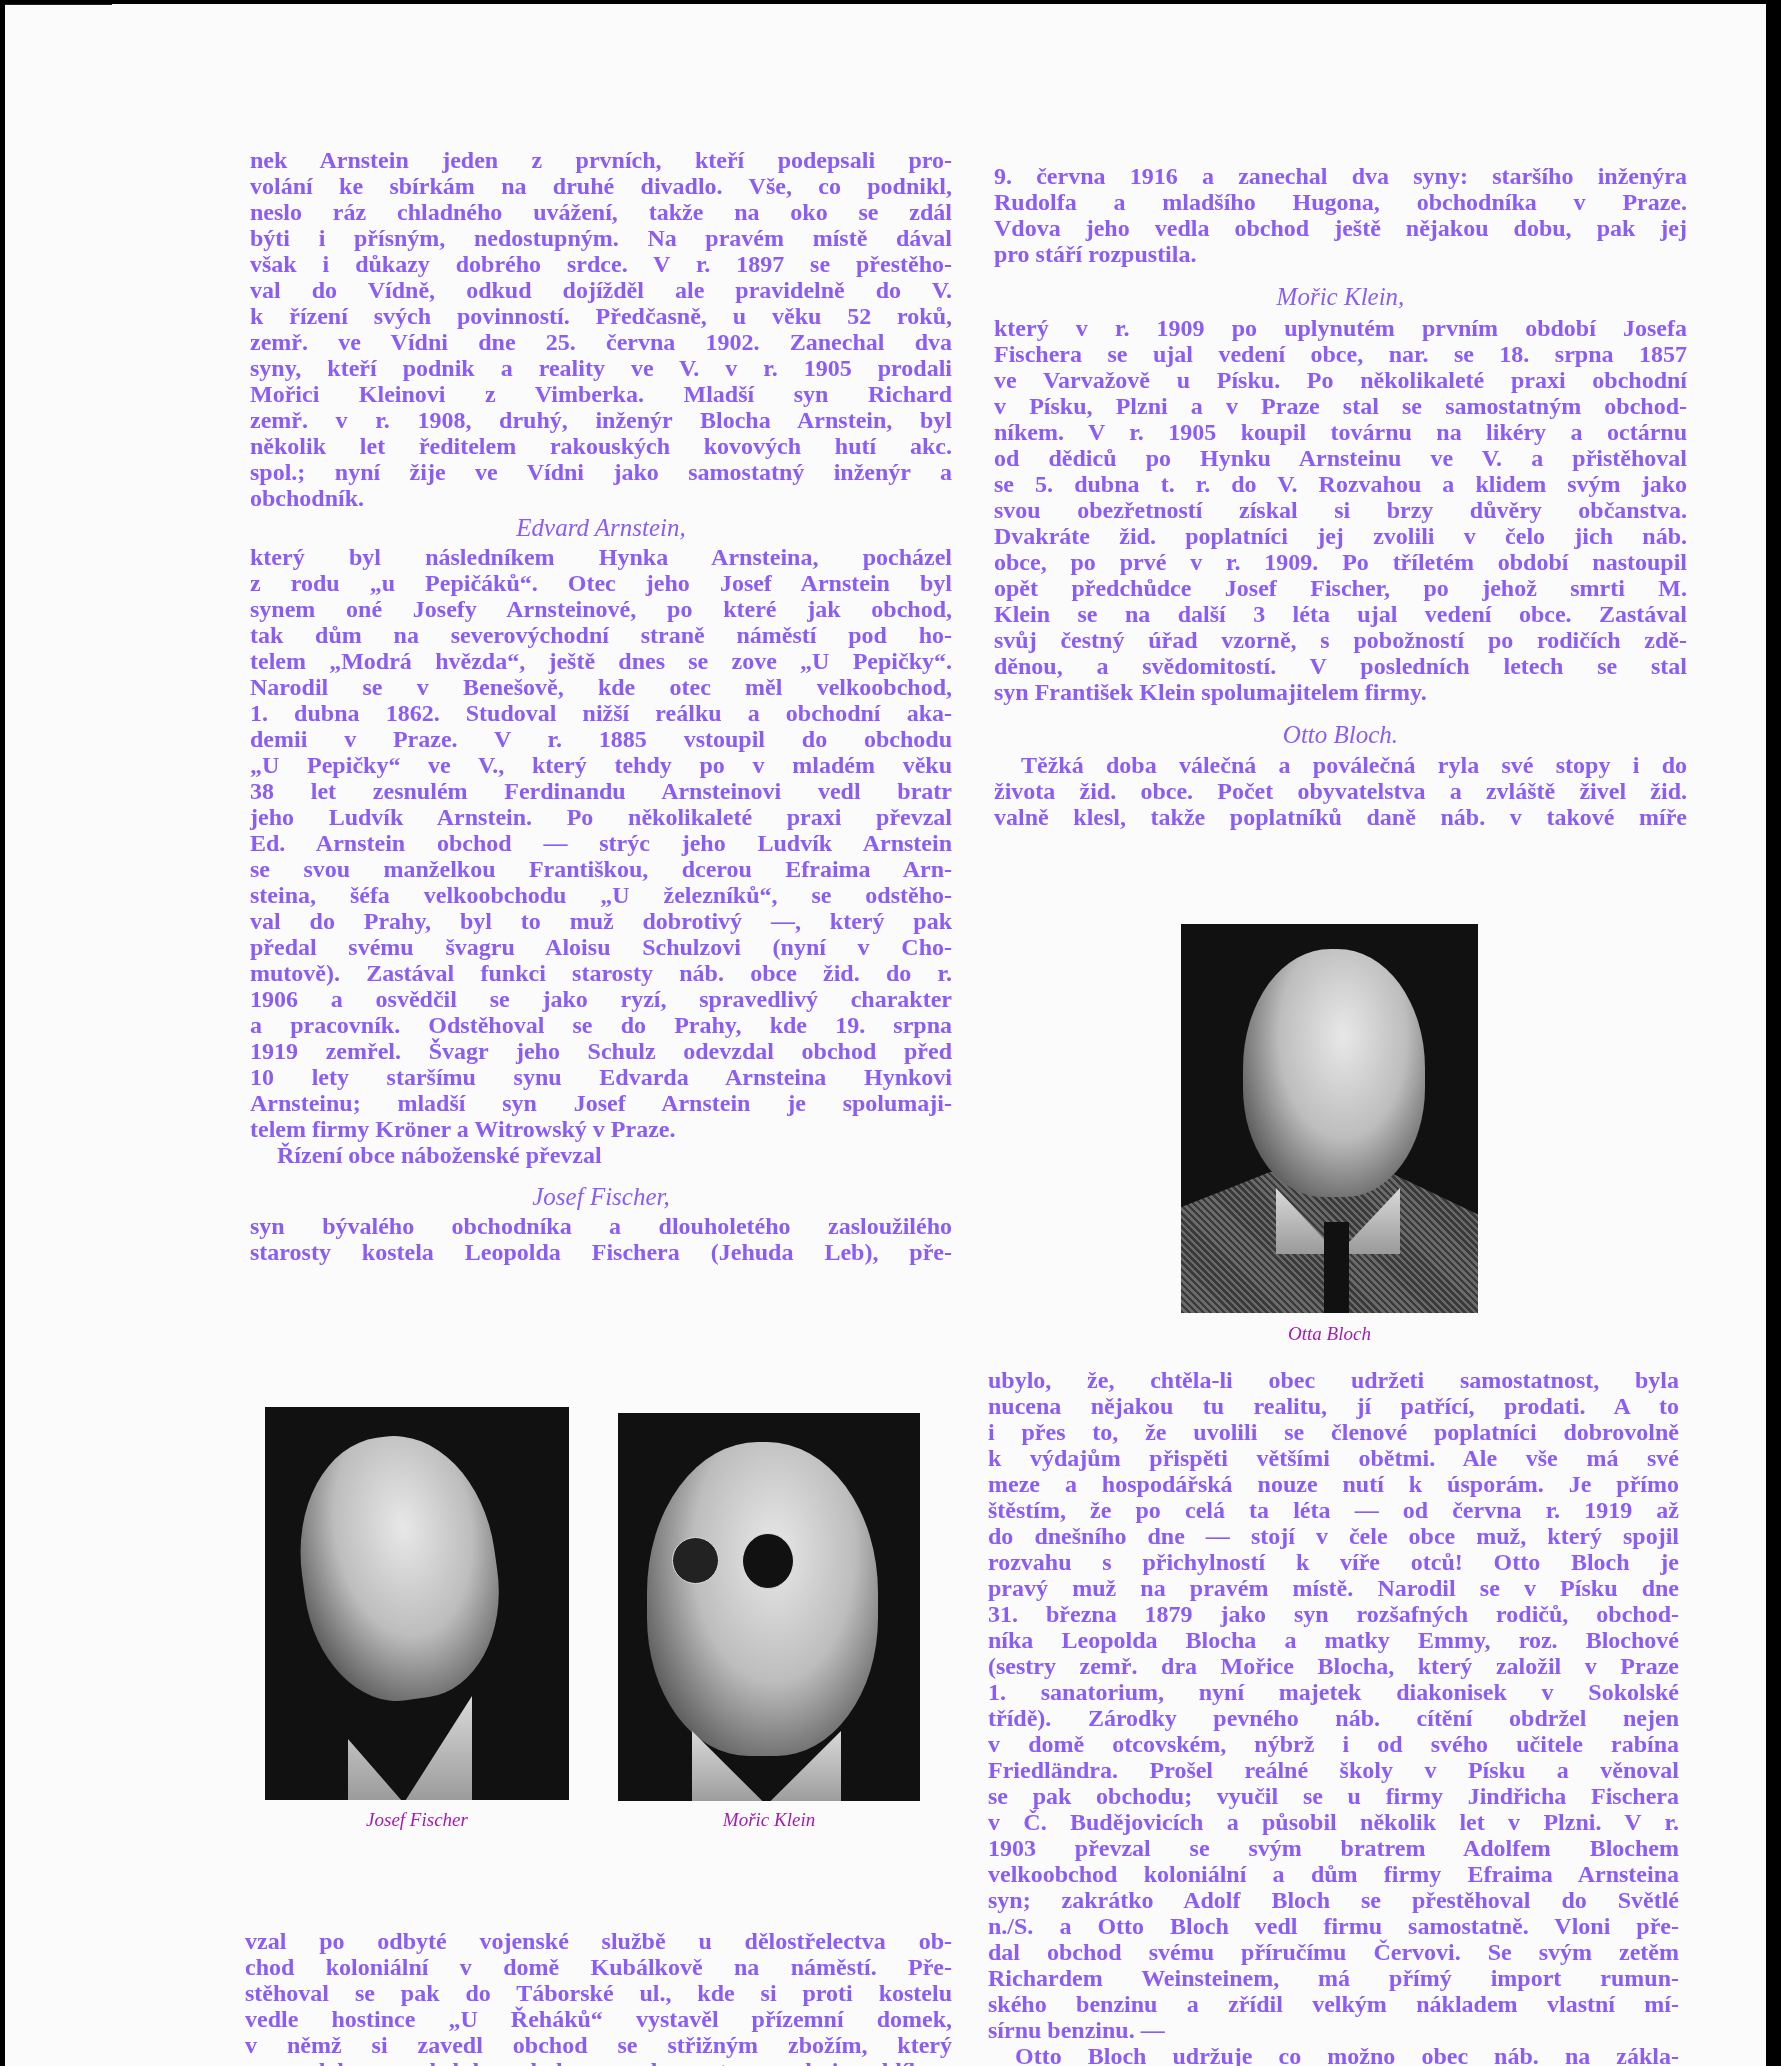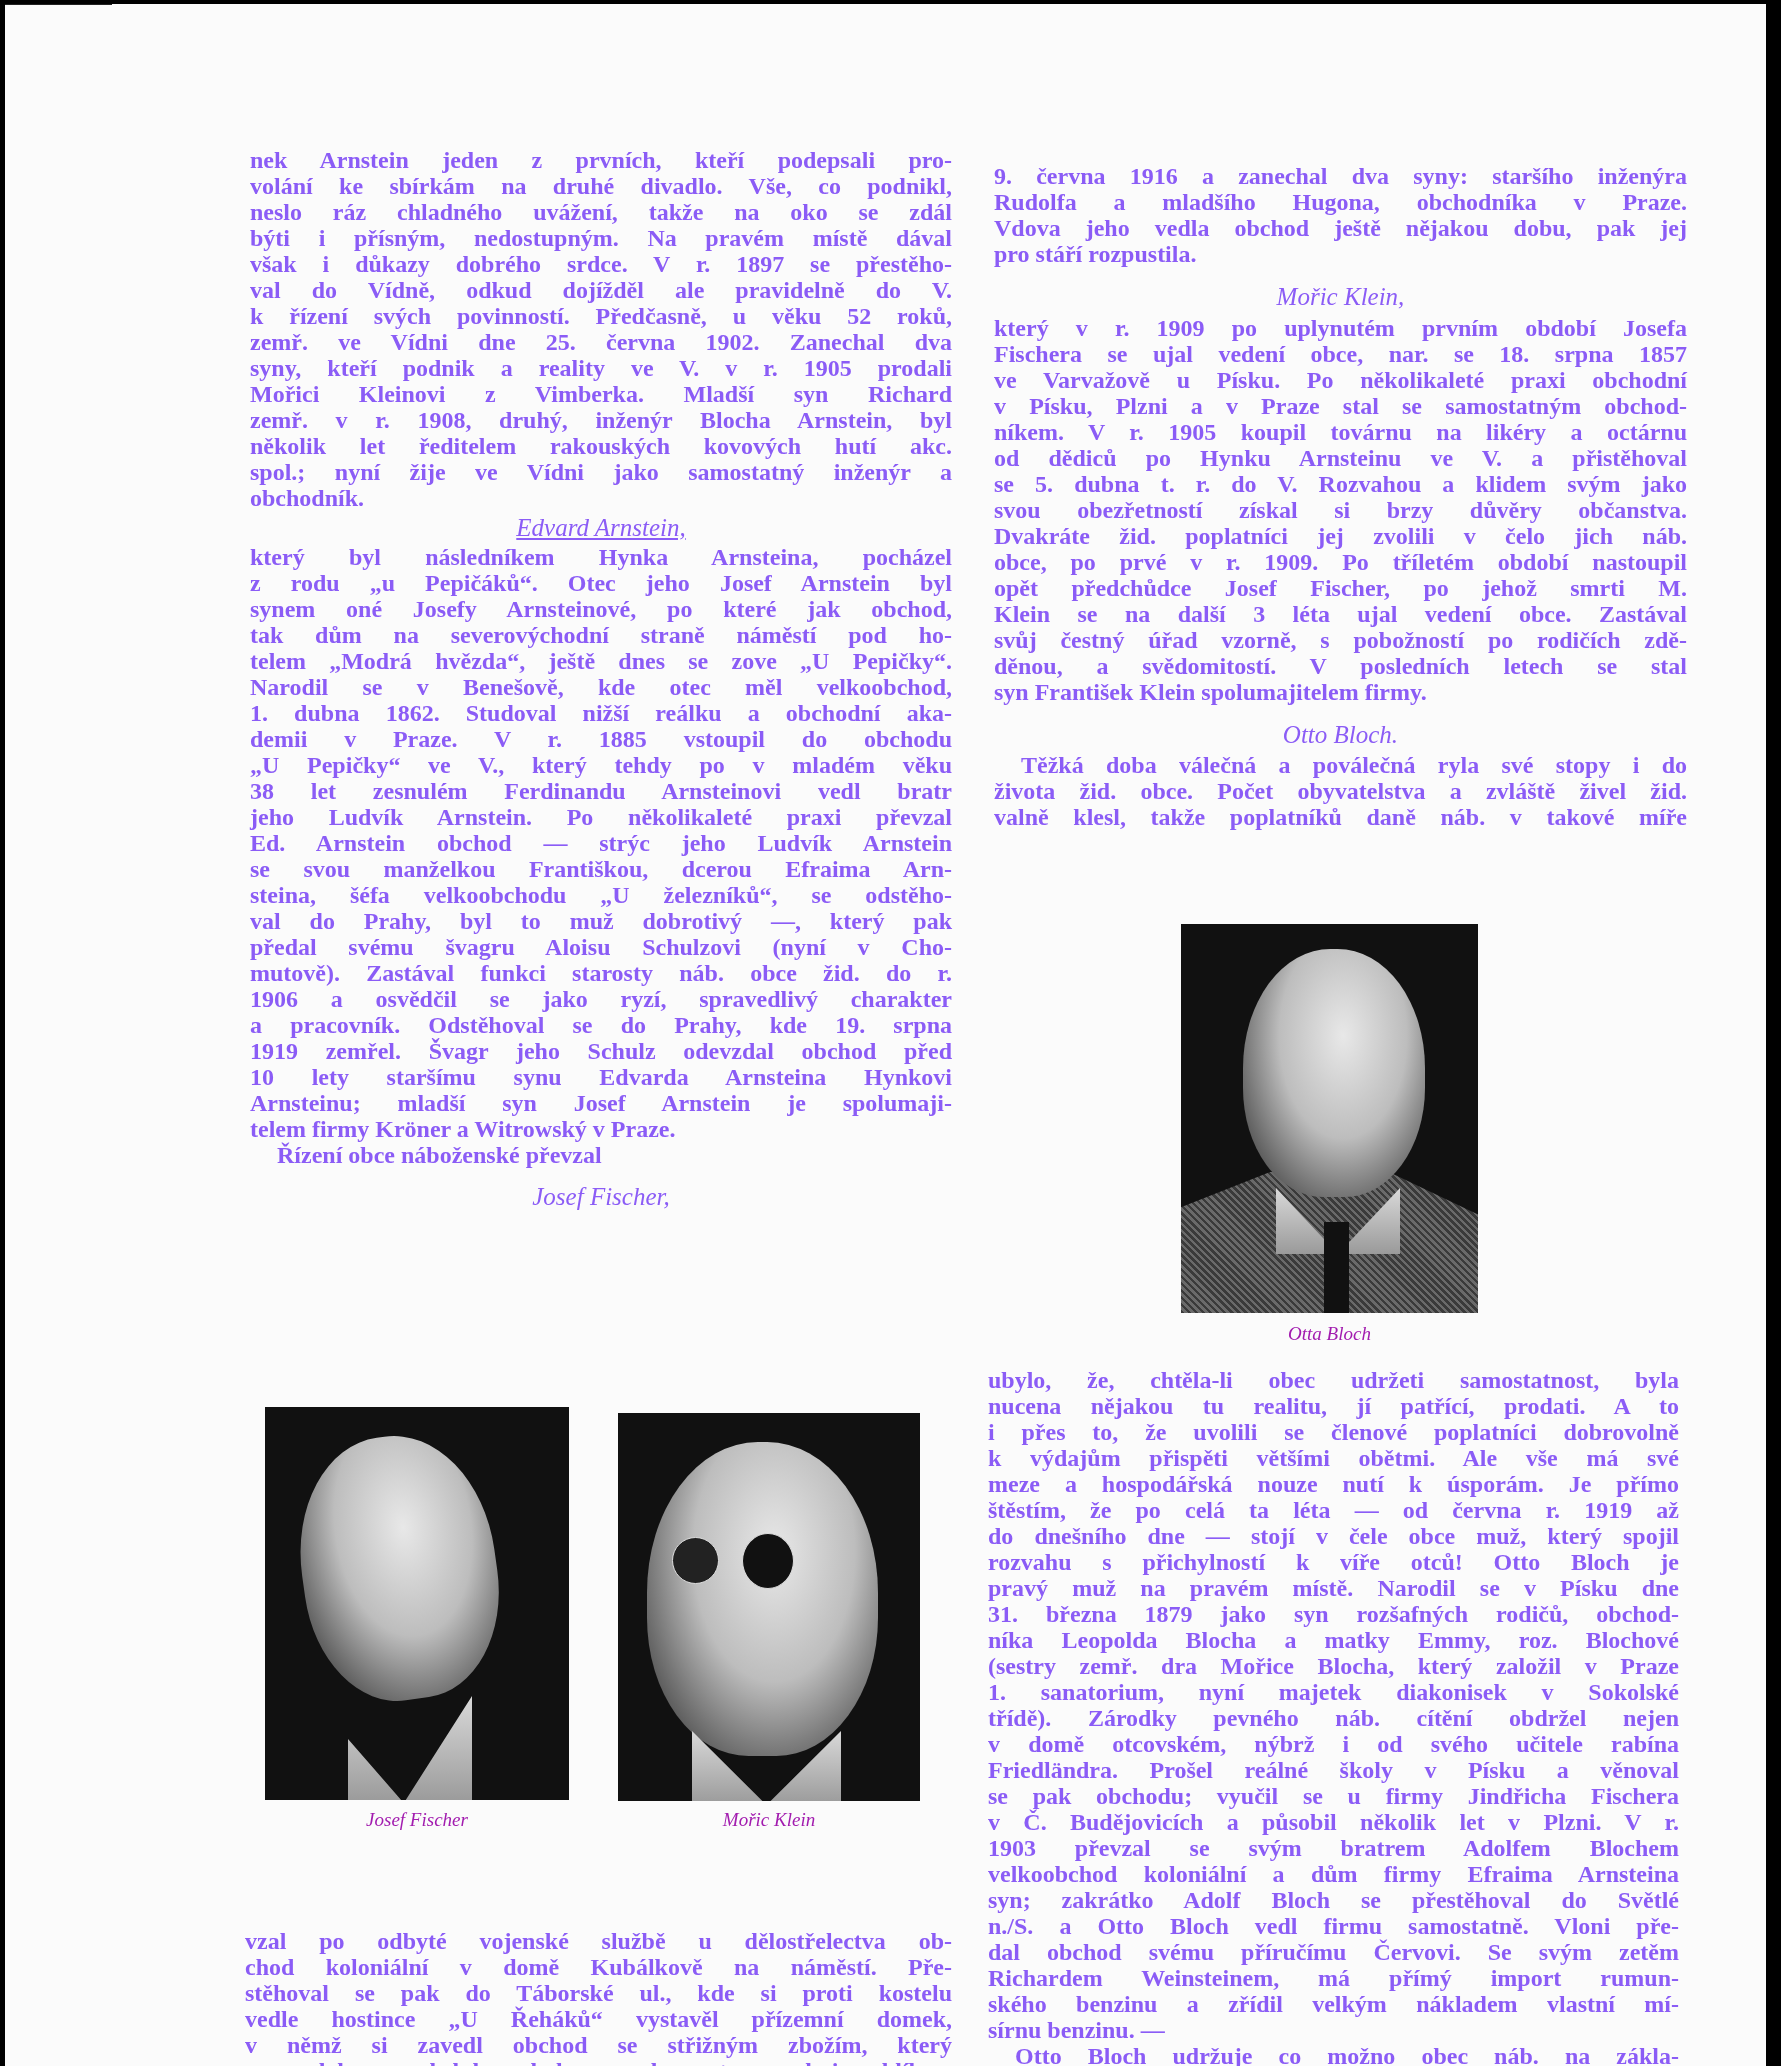--- a/index.html
+++ b/index.html
@@ -82,21 +82,21 @@
         <span class="line">val do Vídně, odkud dojížděl ale pravidelně do V.</span>
         <span class="line">k řízení svých povinností. Předčasně, u věku 52 roků,</span>
         <span class="line">zemř. ve Vídni dne 25. června 1902. Zanechal dva</span>
         <span class="line">syny, kteří podnik a reality ve V. v r. 1905 prodali</span>
         <span class="line">Mořici Kleinovi z Vimberka. Mladší syn Richard</span>
         <span class="line">zemř. v r. 1908, druhý, inženýr Blocha Arnstein, byl</span>
         <span class="line">několik let ředitelem rakouských kovových hutí akc.</span>
         <span class="line">spol.; nyní žije ve Vídni jako samostatný inženýr a</span>
         <span class="line last">obchodník.</span>
       </p>
-      <div class="heading" style="margin: 4.1px 0px 2.5px; text-decoration: underline;">Edvard Arnstein,</div>
+      <div class="heading" style="margin: 4.1px 0px 2.5px;">Edvard Arnstein,</div>
       <p>
         <span class="line">který byl následníkem Hynka Arnsteina, pocházel</span>
         <span class="line">z rodu „u Pepičáků“. Otec jeho Josef Arnstein byl</span>
         <span class="line">synem oné Josefy Arnsteinové, po které jak obchod,</span>
         <span class="line">tak dům na severovýchodní straně náměstí pod ho-</span>
         <span class="line">telem „Modrá hvězda“, ještě dnes se zove „U Pepičky“.</span>
         <span class="line">Narodil se v Benešově, kde otec měl velkoobchod,</span>
         <span class="line">1. dubna 1862. Studoval nižší reálku a obchodní aka-</span>
         <span class="line">demii v Praze. V r. 1885 vstoupil do obchodu</span>
         <span class="line">„U Pepičky“ ve V., který tehdy po v mladém věku</span>
@@ -112,20 +112,24 @@
         <span class="line">a pracovník. Odstěhoval se do Prahy, kde 19. srpna</span>
         <span class="line">1919 zemřel. Švagr jeho Schulz odevzdal obchod před</span>
         <span class="line">10 lety staršímu synu Edvarda Arnsteina Hynkovi</span>
         <span class="line">Arnsteinu; mladší syn Josef Arnstein je spolumaji-</span>
         <span class="line last">telem firmy Kröner a Witrowský v Praze.</span>
       </p>
       <p style="padding-left: 27px;">
         <span class="line last">Řízení obce náboženské převzal</span>
       </p>
       <div class="heading" style="margin: 16.5px 0px 2.5px;">Josef Fischer,</div>
+      <p>
+        <span class="line">syn bývalého obchodníka a dlouholetého zasloužilého</span>
+        <span class="line">starosty kostela Leopolda Fischera (Jehuda Leb), pře-</span>
+      </p>
     </div>
 
   <div class="col" id="left-bottom" style="left:240px; top:1924px; width:707px;">
       <p>
         <span class="line">vzal po odbyté vojenské službě u dělostřelectva ob-</span>
         <span class="line">chod koloniální v domě Kubálkově na náměstí. Pře-</span>
         <span class="line">stěhoval se pak do Táborské ul., kde si proti kostelu</span>
         <span class="line">vedle hostince „U Řeháků“ vystavěl přízemní domek,</span>
         <span class="line">v němž si zavedl obchod se střižným zbožím, který</span>
         <span class="line">pro dobrou obsluhu byl u obecenstva velmi oblíben.</span>

